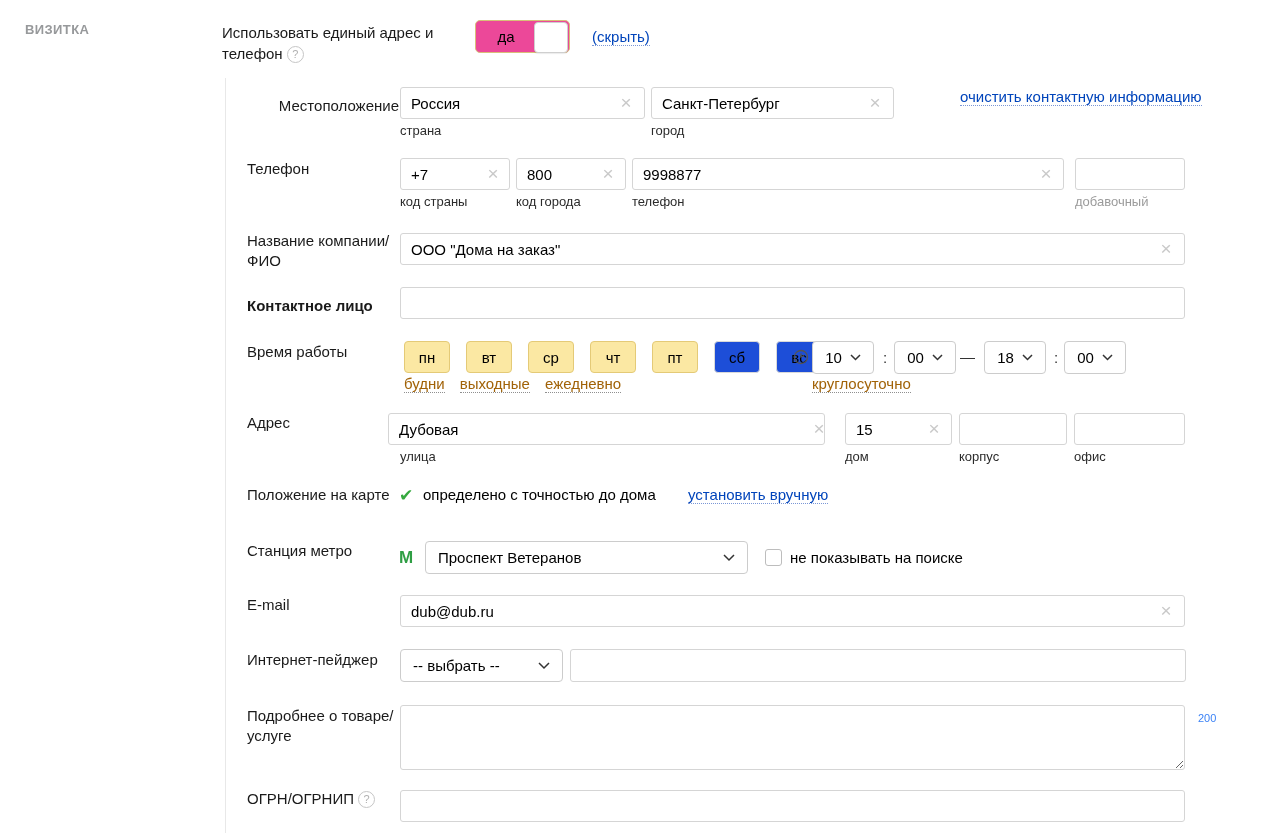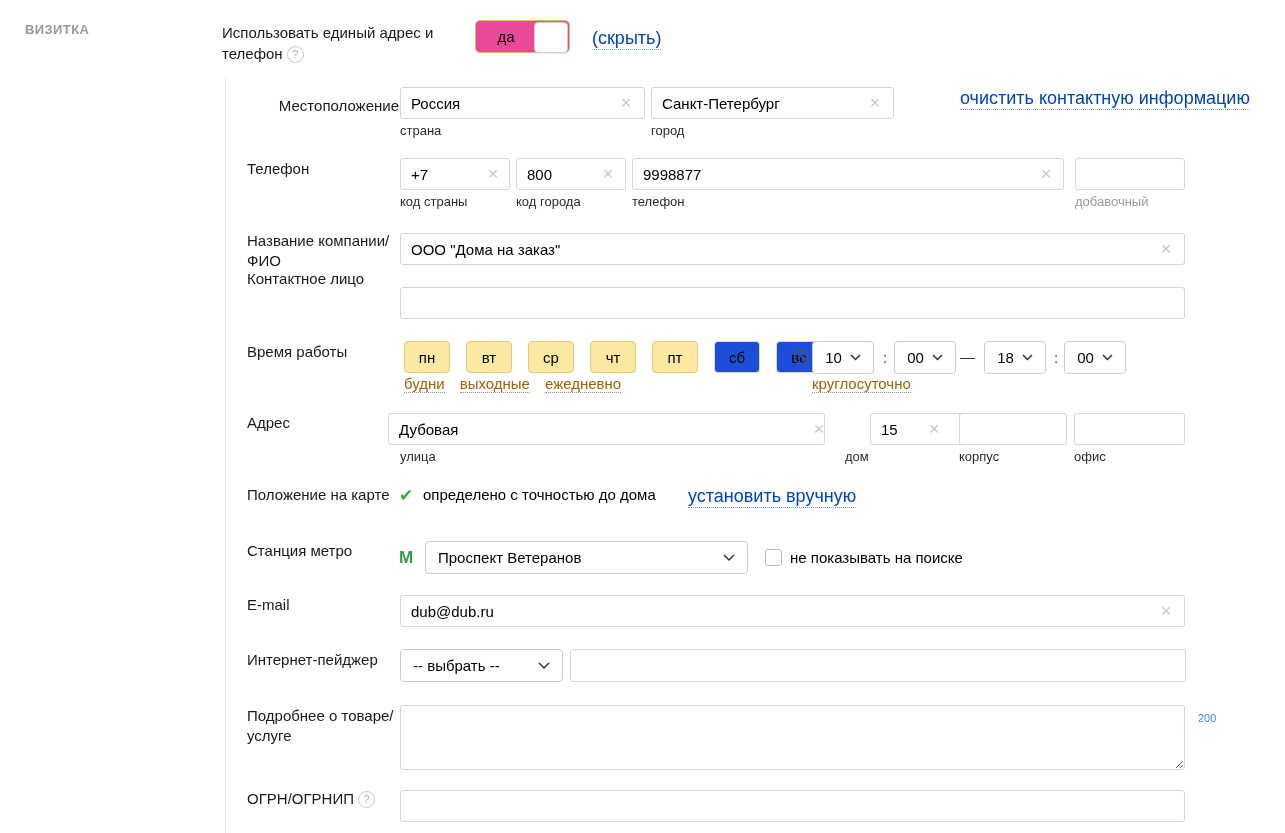--- a/index.html
+++ b/index.html
@@ -11,21 +11,21 @@
   .row-label{position:absolute;left:247px;width:152px;font-size:15px;line-height:20px;color:#1a1a1a;}
   .hdr-label{font-size:15px;line-height:21px;color:#1a1a1a;width:232px;}
   .inp{position:absolute;box-sizing:border-box;height:32px;border:1px solid #d5d5d5;border-radius:3px;
        background:#fff;font:15px "Liberation Sans","DejaVu Sans",sans-serif;color:#000;
        padding:0 26px 0 10px;outline:none;}
   .inp.noclr{padding-right:10px;}
   .hint{position:absolute;font-size:13px;color:#2b2b2b;}
   .hint.muted{color:#9b9b9b;}
   .xclr{position:absolute;width:18px;height:18px;color:#c9c9c9;font-size:19px;line-height:18px;
         text-align:center;cursor:pointer;font-weight:300;}
-  .lnk{color:#0044bb;text-decoration:none;border-bottom:1px dotted #7b97d6;cursor:pointer;font-size:18px;}
+  .lnk{color:#0044bb;text-decoration:none;border-bottom:1px dotted #7b97d6;cursor:pointer;font-size:15px;}
   .plnk{color:#a16207;text-decoration:none;border-bottom:1px dotted #8f8f8f;cursor:pointer;font-size:15px;}
   .toggle{position:absolute;left:475px;top:20px;width:95px;height:33px;box-sizing:border-box;
           border:1px solid #d8bf79;border-radius:5px;background:#ec4899;cursor:pointer;}
   .toggle .on-label{position:absolute;left:0;top:0;width:60px;height:100%;display:flex;
           align-items:center;justify-content:center;font-size:15px;}
   .toggle .knob{position:absolute;right:1px;top:1px;width:32px;height:29px;background:#fff;
           border:1px solid #cfcfcf;border-radius:4px;box-shadow:0 1px 1px rgba(0,0,0,.08);}
   .help{display:inline-block;width:15px;height:15px;border:1px solid #c6c6c6;border-radius:50%;
         color:#b0b0b0;font-size:11px;line-height:15px;text-align:center;vertical-align:1px;cursor:pointer;}
   .days{position:absolute;left:404px;top:341px;display:flex;gap:16px;}
@@ -84,21 +84,21 @@
   <input class="inp noclr" style="left: 1075px; top: 158px; width: 110px;">
   <div class="hint" style="left:400px;top:194px;">код страны</div>
   <div class="hint" style="left:516px;top:194px;">код города</div>
   <div class="hint" style="left:632px;top:194px;">телефон</div>
   <div class="hint muted" style="left:1075px;top:194px;">добавочный</div>
 
   <div class="row-label" style="top:231px;">Название компании/ФИО</div>
   <input class="inp" style="left: 400px; top: 233px; width: 785px;" value="ООО &quot;Дома на заказ&quot;">
   <span class="xclr" style="left:1157px;top:240px;">×</span>
 
-  <div class="row-label" style="top:269px;">Контактное лицо</div>
+  <div class="row-label" style="top:296px;font-weight:bold;">Контактное лицо</div>
   <input class="inp noclr" style="left: 400px; top: 287px; width: 785px;">
 
   <div class="row-label" style="top:342px;">Время работы</div>
   <div class="days">
     <div class="day on">пн</div>
     <div class="day on">вт</div>
     <div class="day on">ср</div>
     <div class="day on">чт</div>
     <div class="day on">пт</div>
     <div class="day">сб</div>
@@ -140,21 +140,21 @@
     <span>00</span>
     <svg width="11" height="7" viewBox="0 0 11 7">
       <path d="M1 1l4.5 4.5L10 1" fill="none" stroke="#333" stroke-width="1.5"></path>
       </svg>
   </div>
   <a class="abs plnk" style="left:812px;top:375px;">круглосуточно</a>
 
   <div class="row-label" style="top:413px;">Адрес</div>
   <input class="inp" style="left: 388px; top: 413px; width: 437px;" value="Дубовая">
   <span class="xclr" style="left:810px;top:420px;">×</span>
-  <input class="inp" style="left: 845px; top: 413px; width: 107px; margin-left: 25px;" value="15">
+  <input class="inp" style="left: 845px; top: 413px; width: 107px;" value="15">
   <span class="xclr" style="left:925px;top:420px;">×</span>
   <input class="inp noclr" style="left: 959px; top: 413px; width: 108px;">
   <input class="inp noclr" style="left: 1074px; top: 413px; width: 111px;">
   <div class="hint" style="left:400px;top:449px;">улица</div>
   <div class="hint" style="left:845px;top:449px;">дом</div>
   <div class="hint" style="left:959px;top:449px;">корпус</div>
   <div class="hint" style="left:1074px;top:449px;">офис</div>
 
   <div class="row-label" style="top:485px;">Положение на карте</div>
   <span class="abs check-icon" style="left:399px;top:485px;">✔</span>

